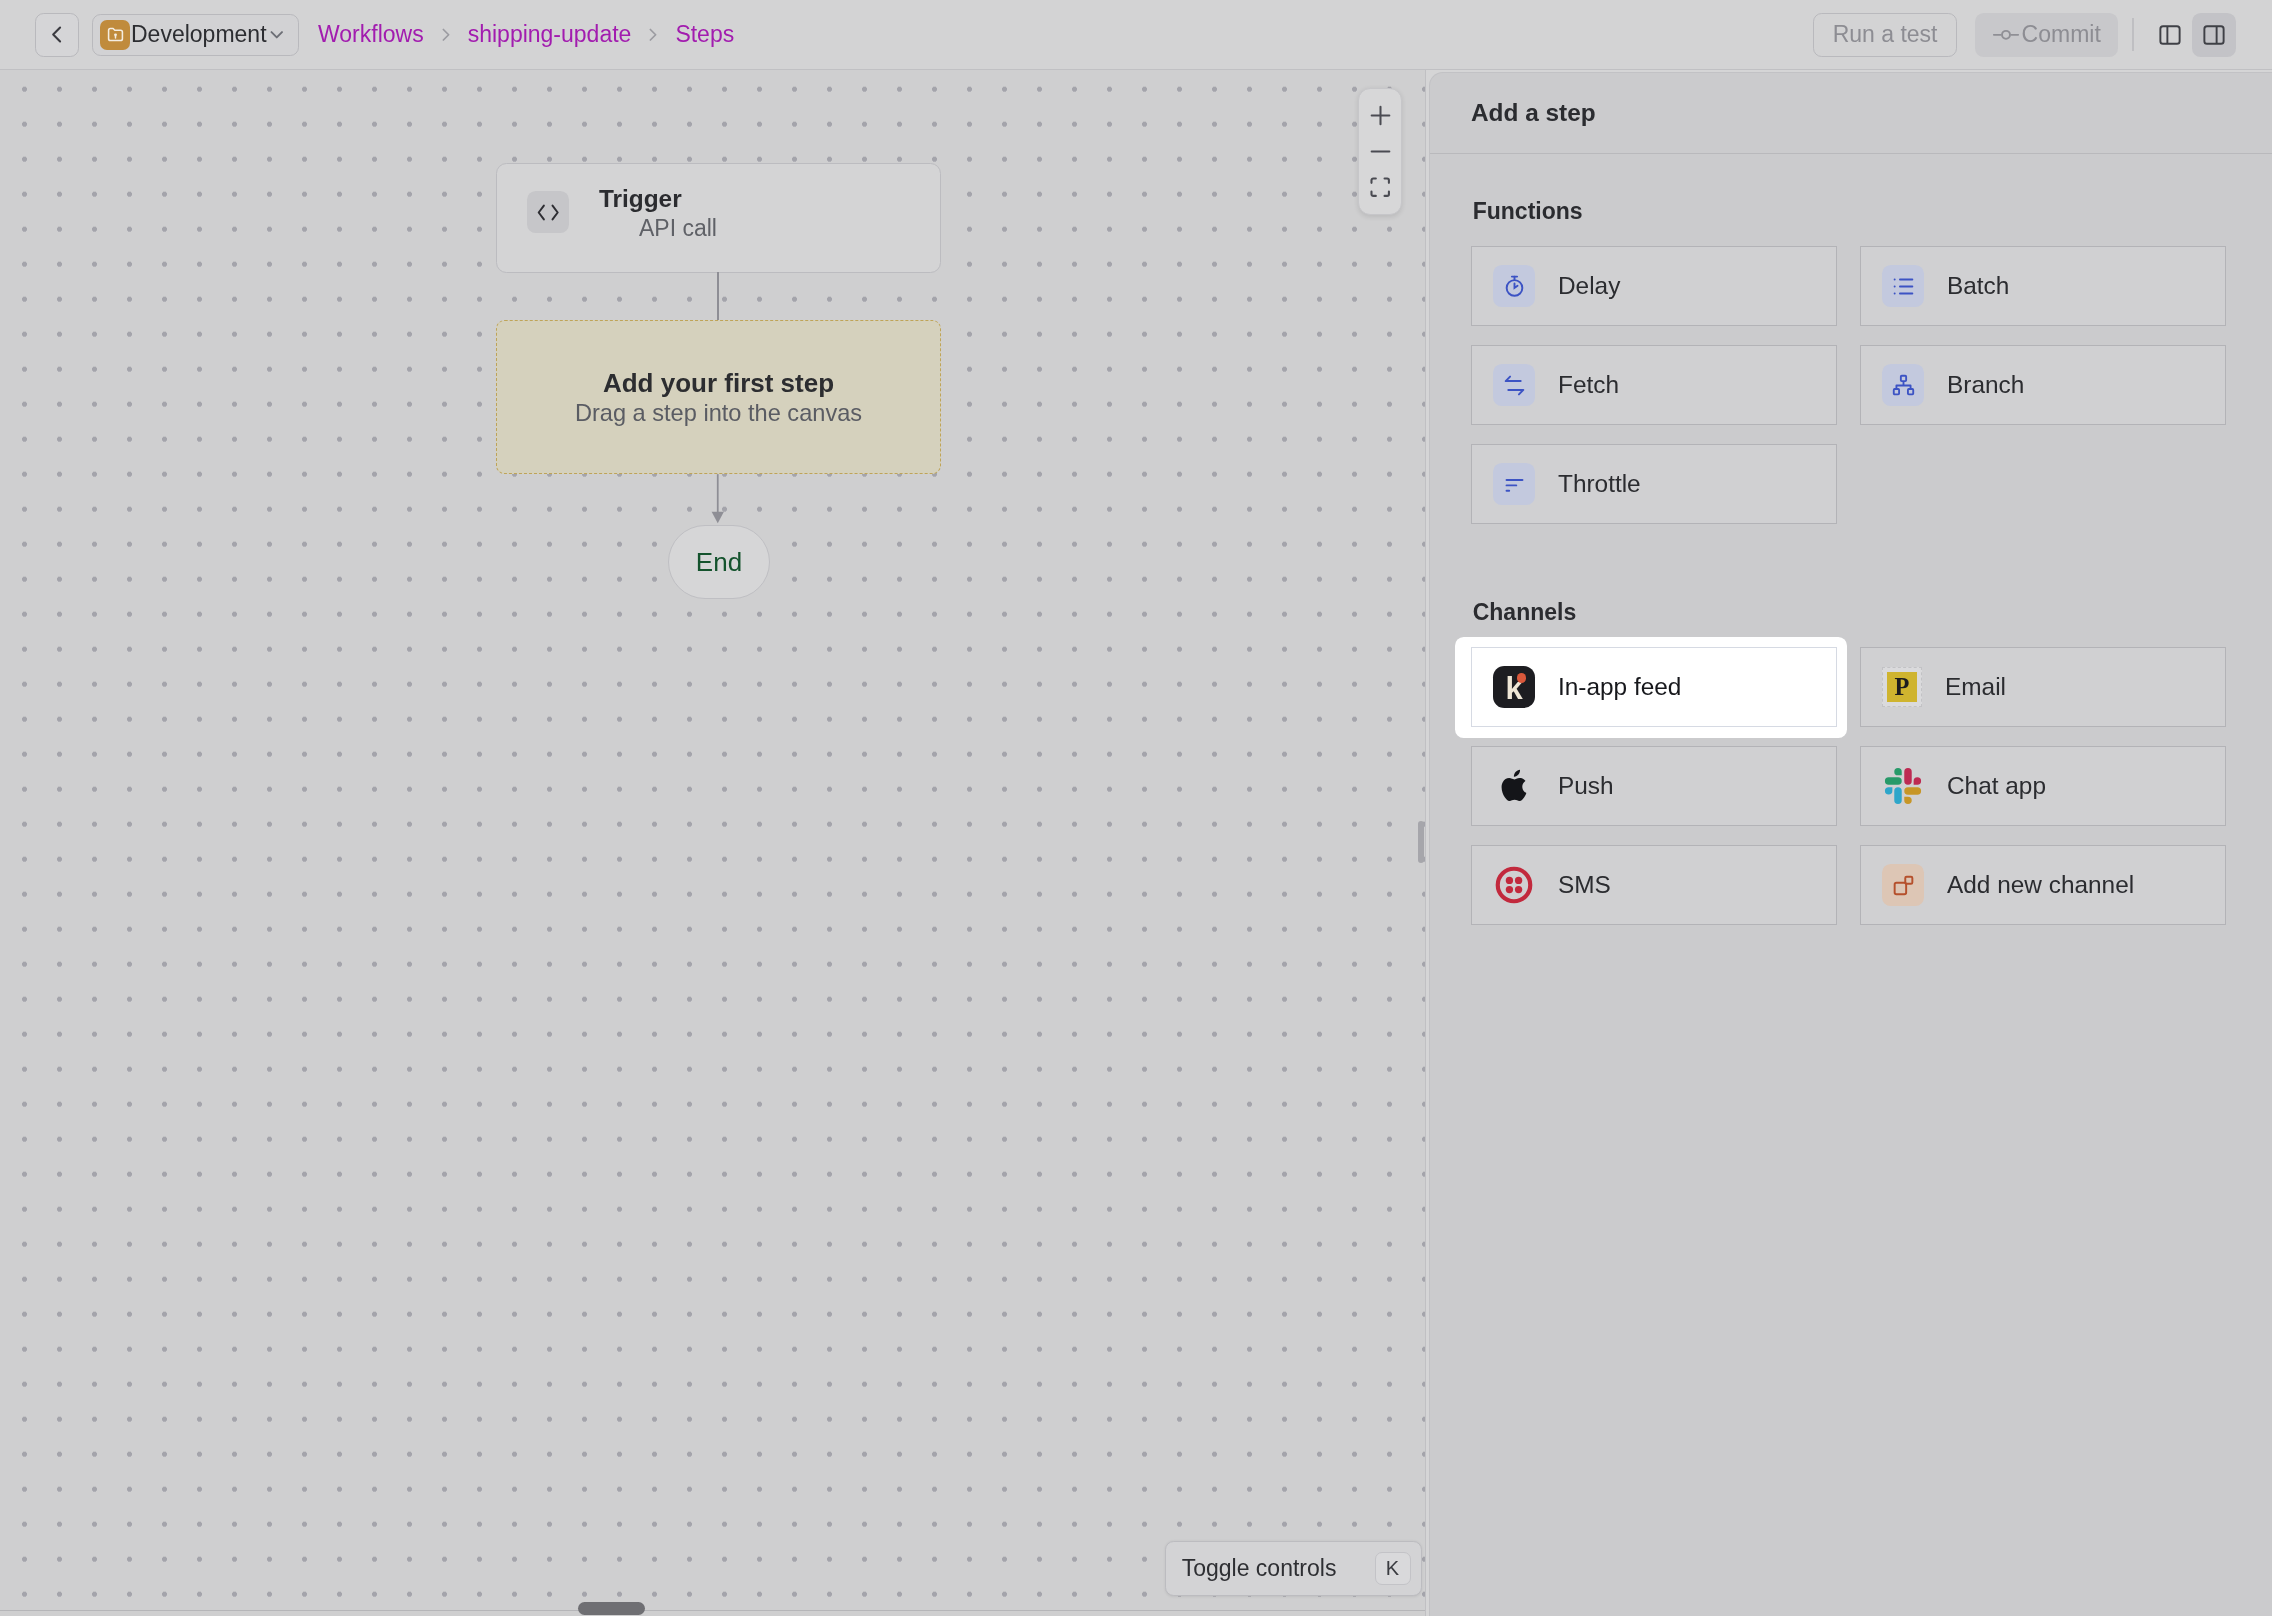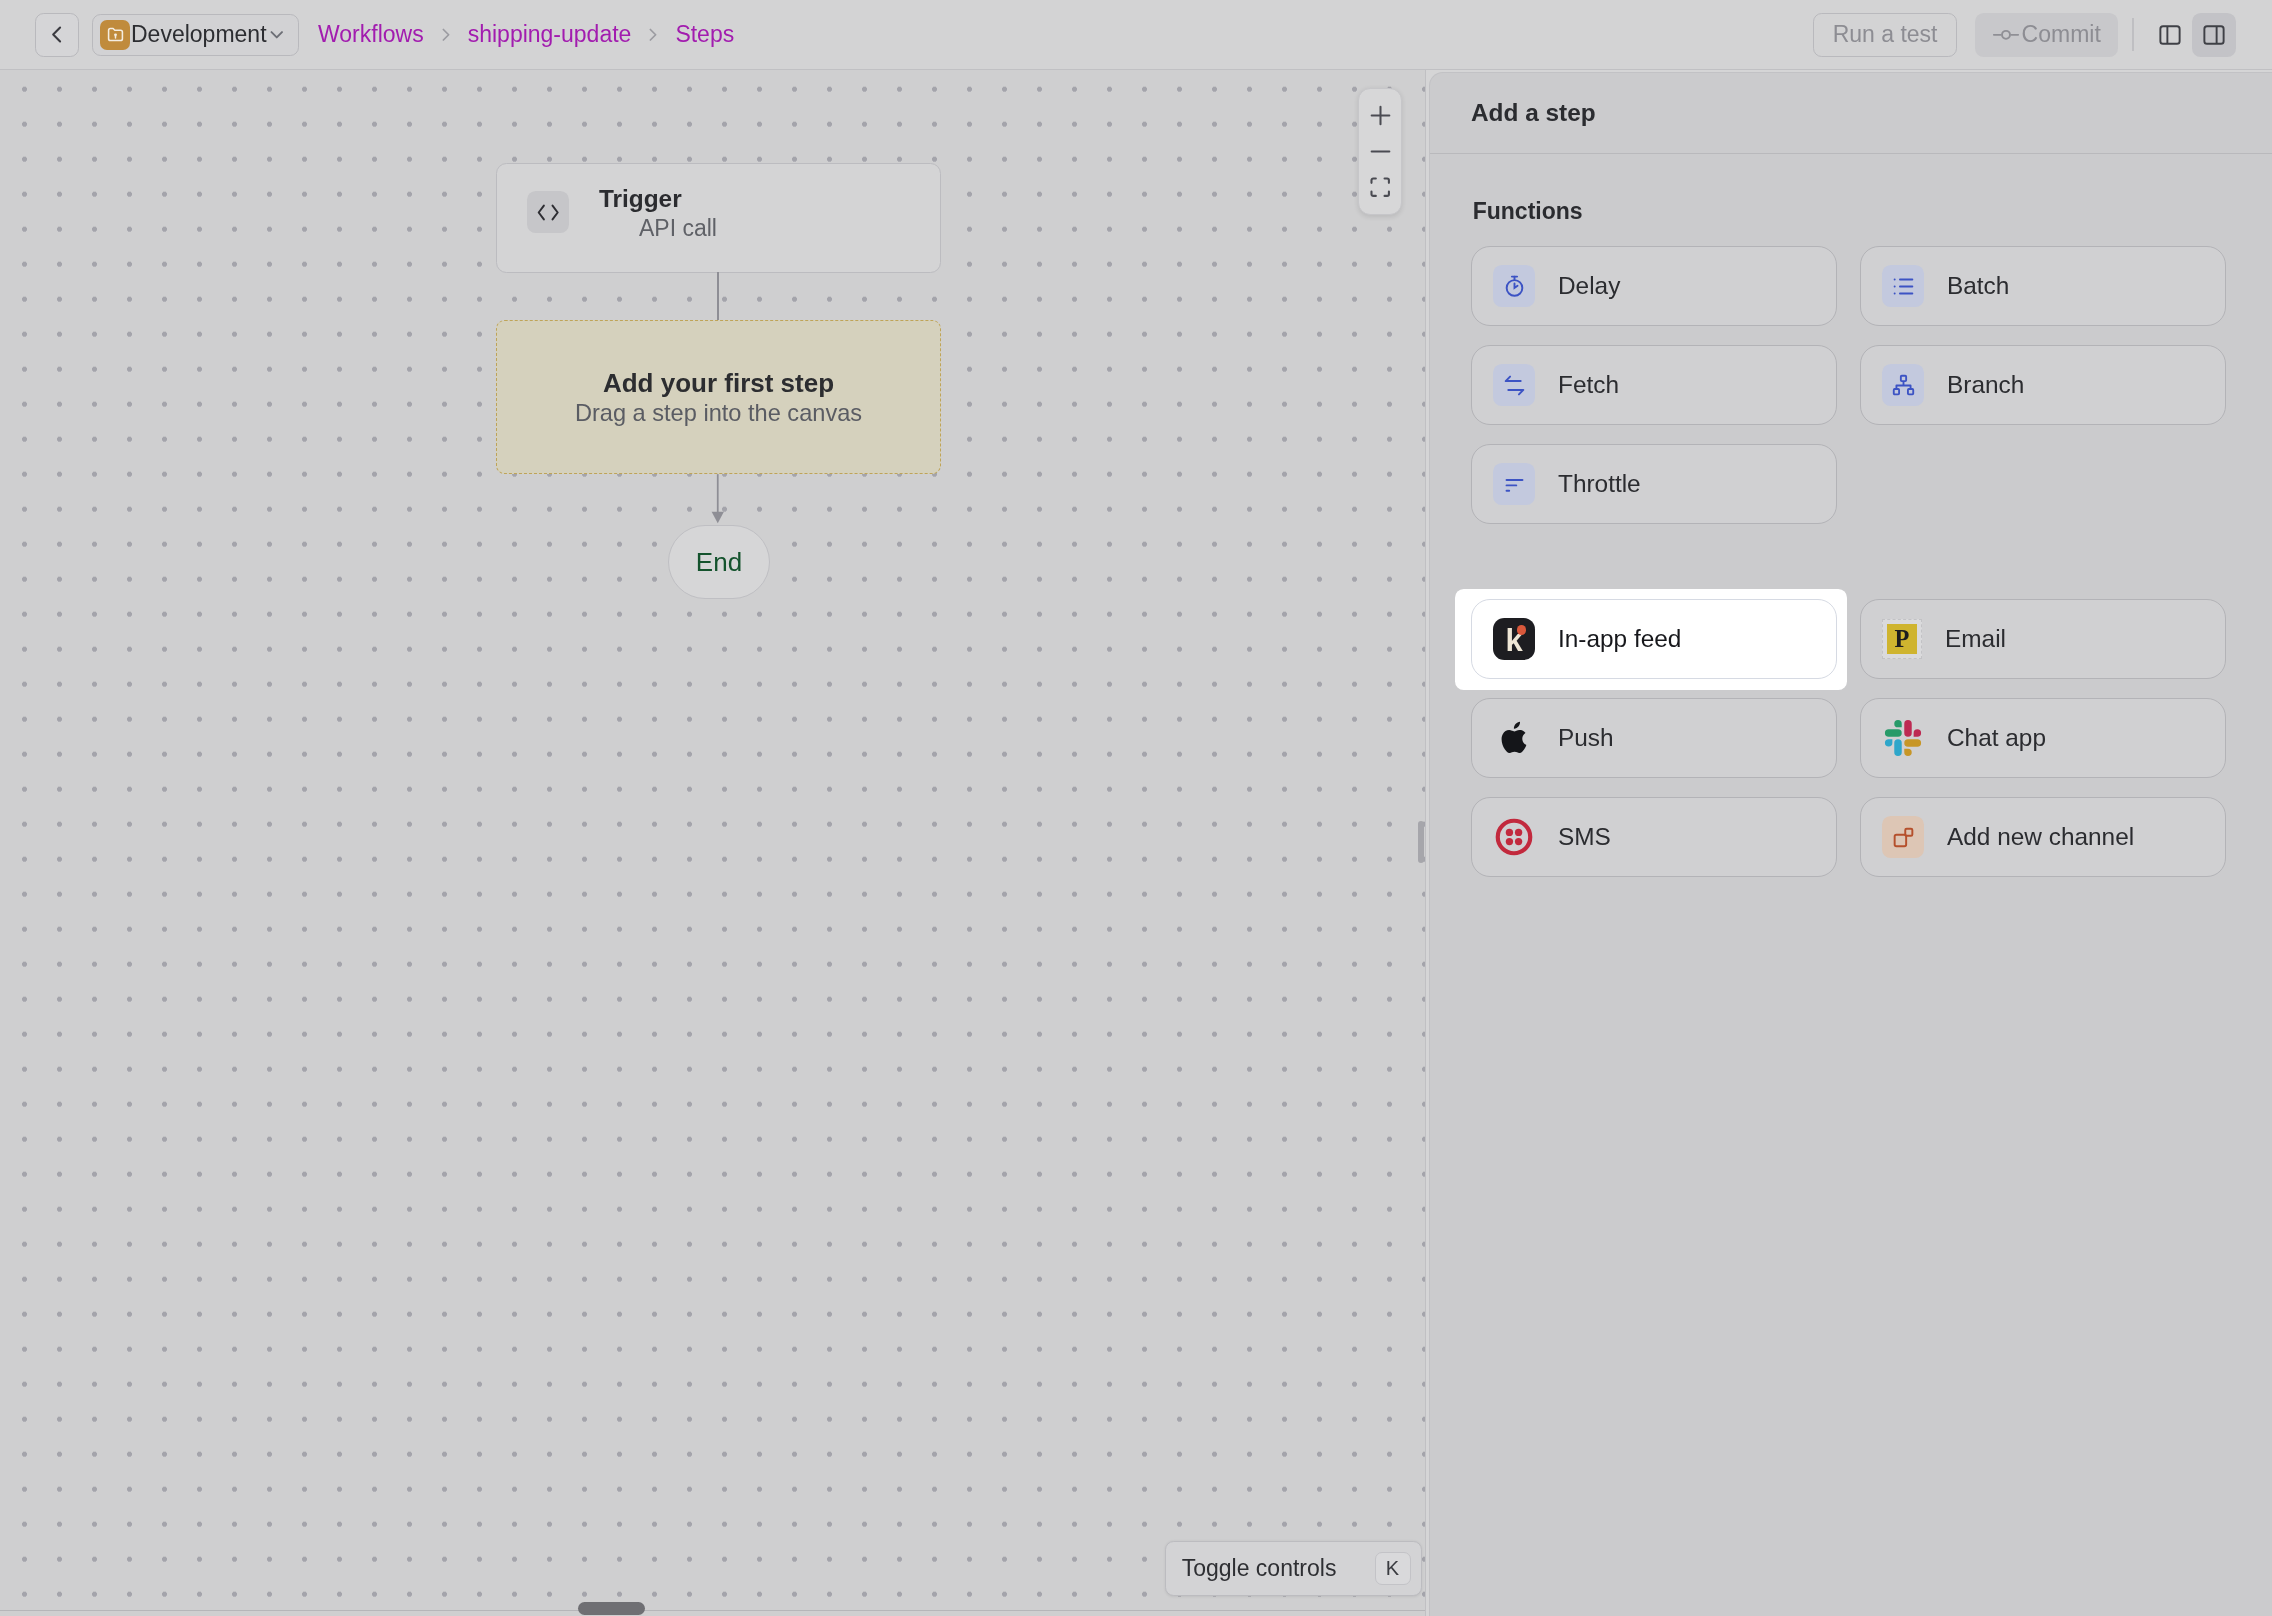--- a/index.html
+++ b/index.html
@@ -118,21 +118,21 @@
   }
   .panel-header {
     height:81px; display:flex; align-items:center; padding:0 41px;
     border-bottom:0.9px solid #b9b9bc; font-size:24.4px; font-weight:600; color:#2b2c30;
   }
   .panel-body { padding:44px 47px 0 41px; }
   .sec-label { font-size:23px; font-weight:600; color:#2b2c30; margin:0 0 21px 1.7px; }
   .grid { display:grid; grid-template-columns:1fr 1fr; gap:19px 23px; }
   .sec-channels { margin-top:75px; }
   .card {
-    height:80px; background:#d0d0d2; border:1.3px solid #b3b3b7; border-radius:19px;
+    height:80px; background:#d0d0d2; border:1.3px solid #b3b3b7; border-radius:0;
     display:flex; align-items:center; gap:23px; padding:0 21px; font-family:inherit;
     position:relative;
   }
   .card-label { font-size:24.4px; font-weight:500; color:#2b2c30; white-space:nowrap; }
   .fn-chip {
     width:42px; height:42px; border-radius:8.7px; background:#c3c9de; flex:0 0 auto;
     display:flex; align-items:center; justify-content:center;
   }
   .cell-spot { position:relative; }
   .spotlight {
@@ -363,20 +363,21 @@
                   <path d="M4 20 H7"></path>
               </svg>
             </span>
             <span class="card-label">Throttle</span>
           </button>
 
         </div>
       </section>
 
       <section class="sec-channels">
+        <div class="sec-label">Channels</div>
         <div class="grid">
 
           <div class="cell-spot">
             <div class="spotlight"></div>
             <button class="card card-highlight" style="width:100%;">
               <span class="knock-logo">
                 <span class="knock-k">k</span>
                 <span class="knock-dot"></span>
               </span>
               <span class="card-label">In-app feed</span>

